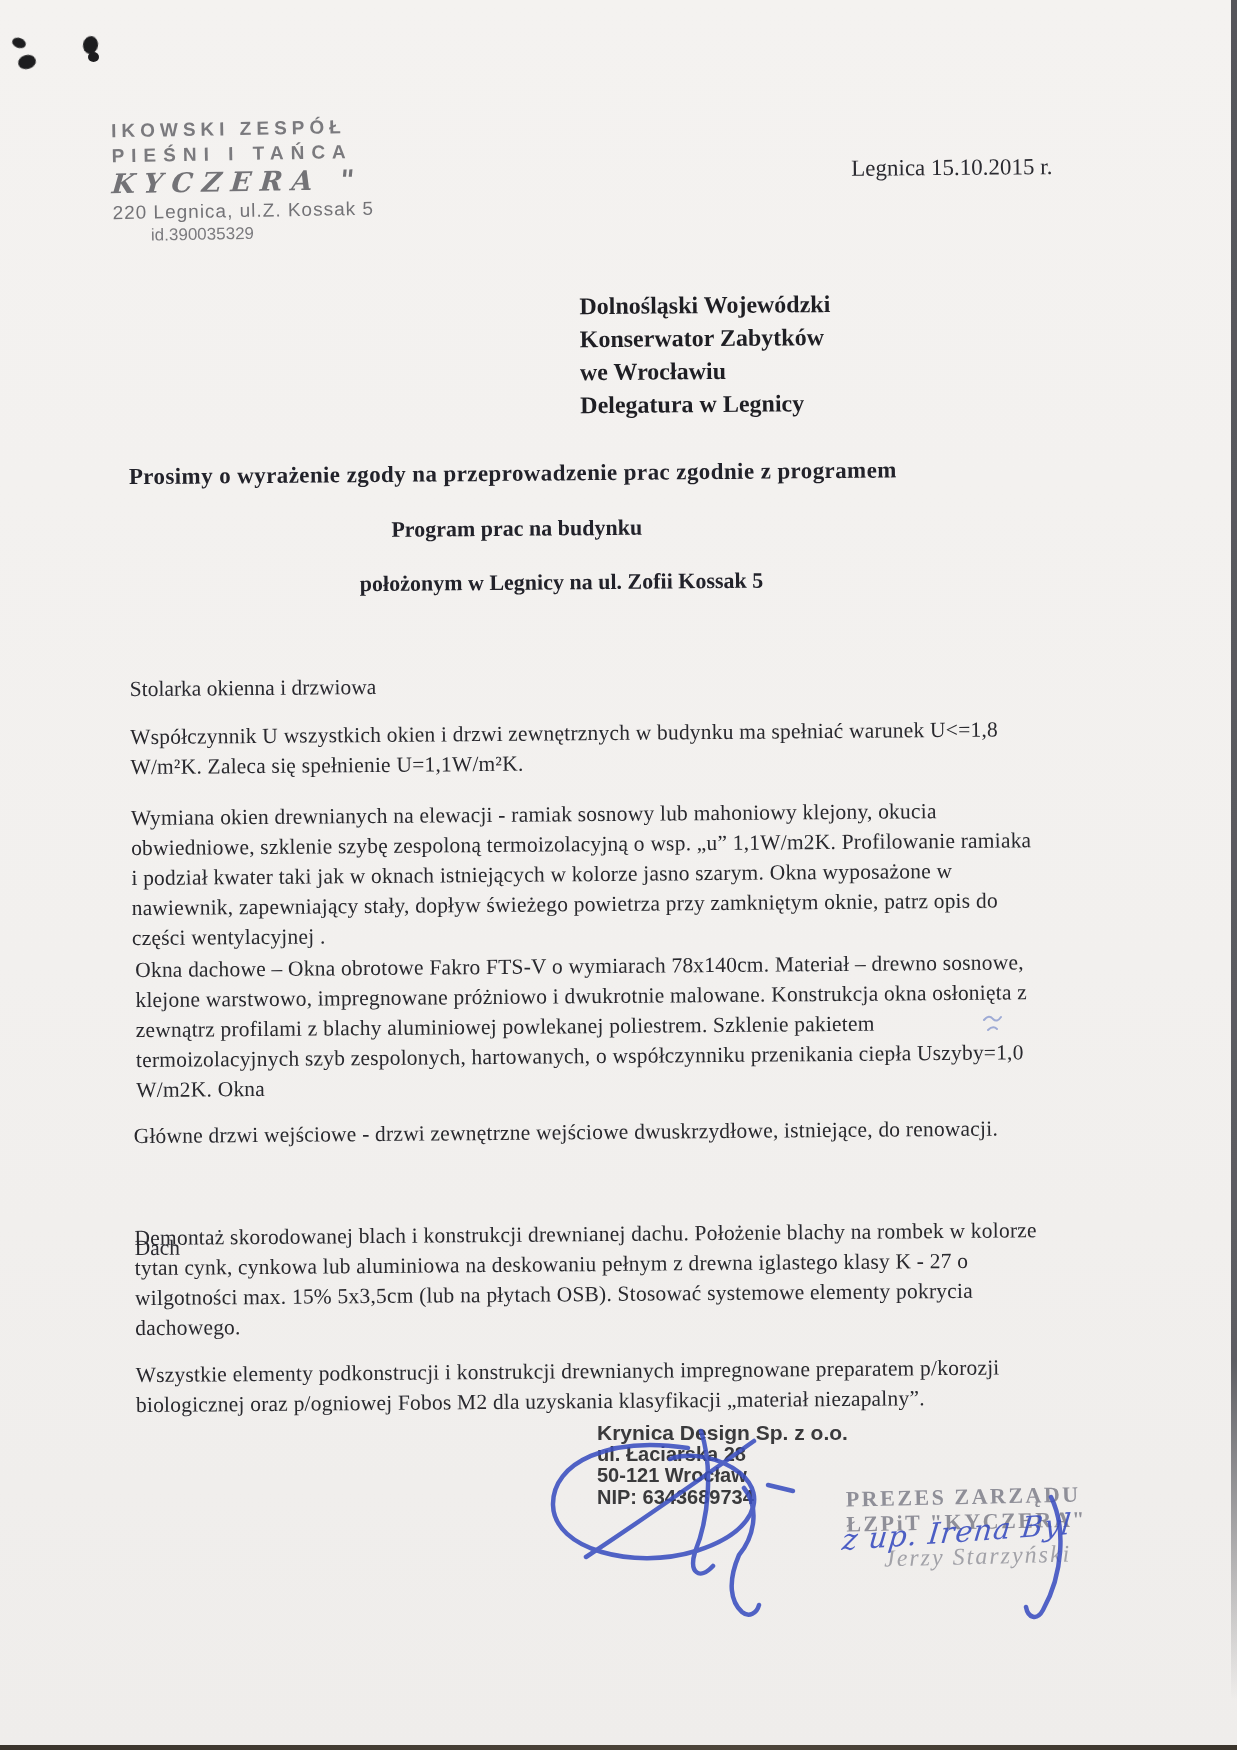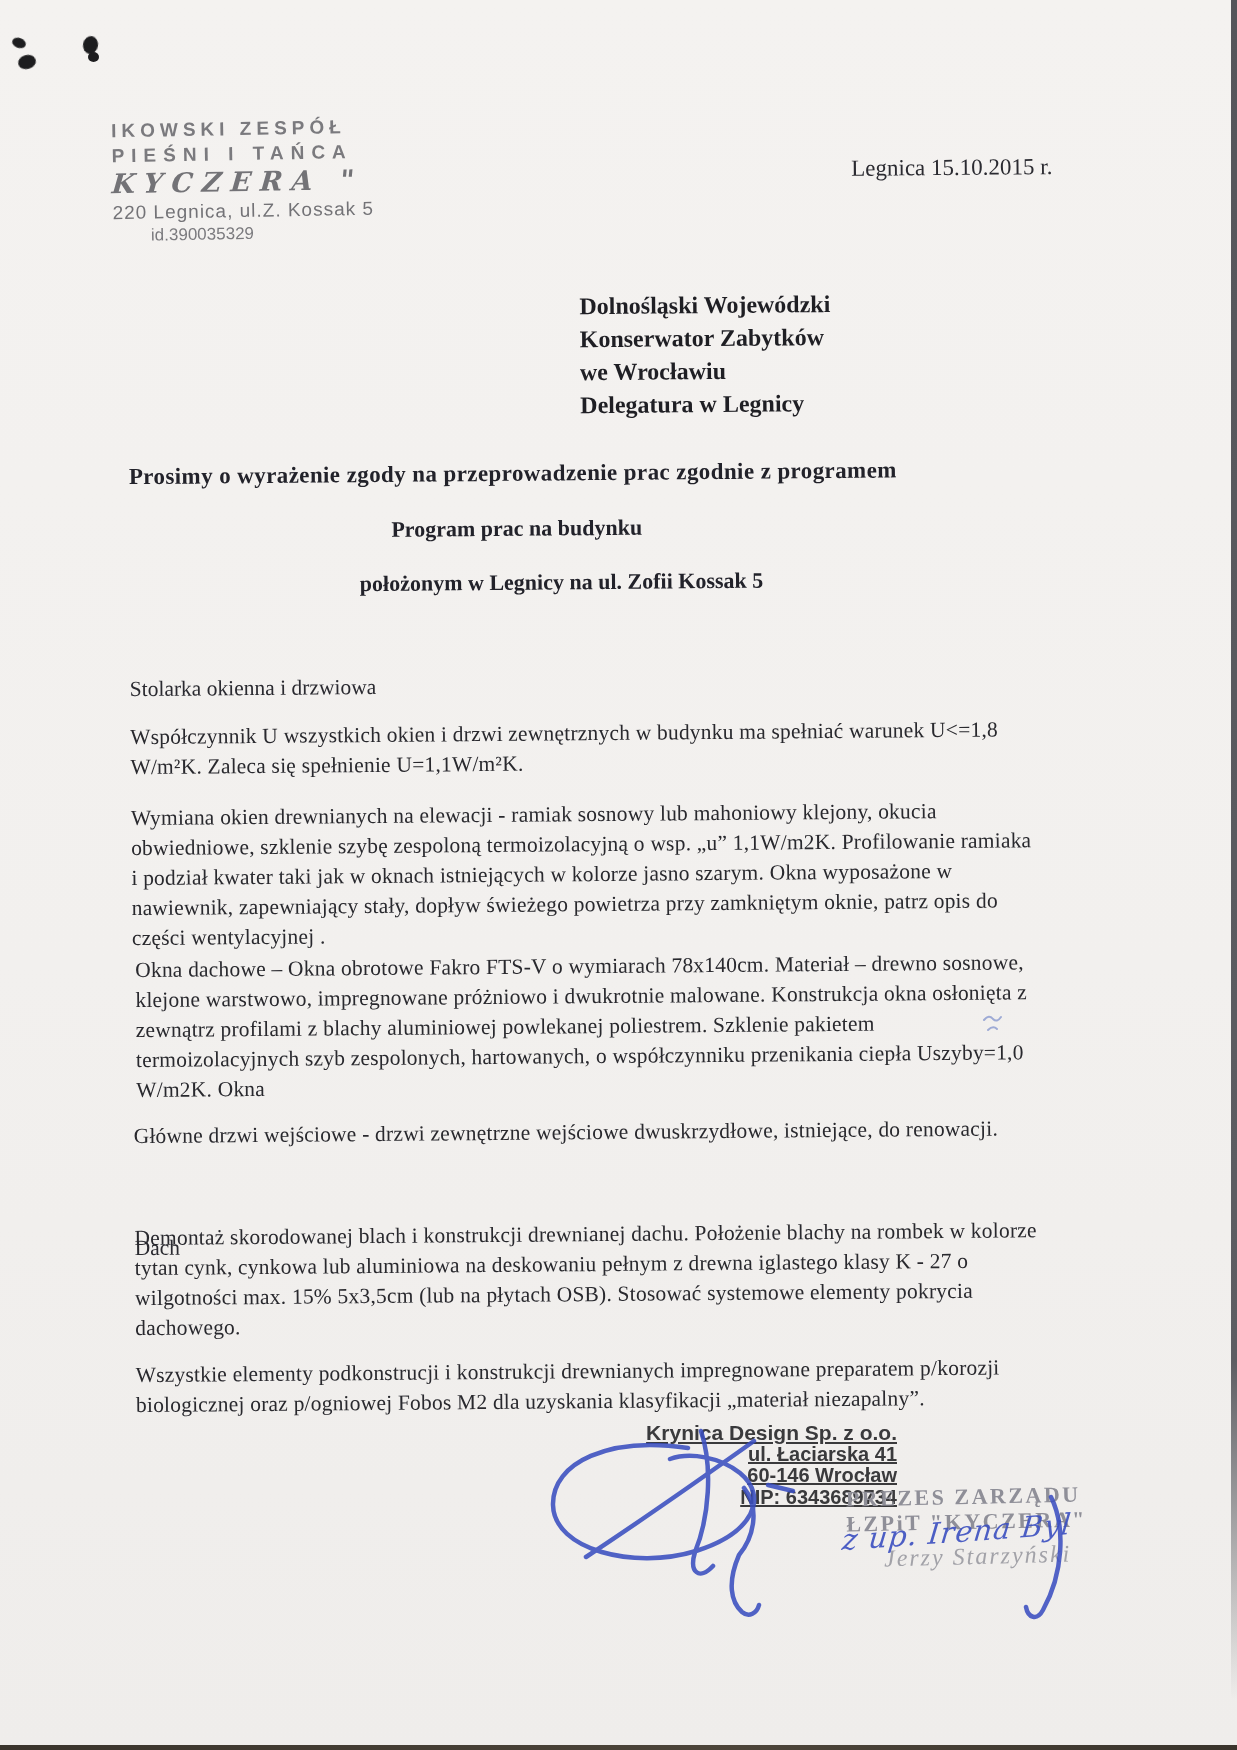--- a/index.html
+++ b/index.html
@@ -19,21 +19,21 @@
   
   .stamp{font-family:"Liberation Sans",sans-serif;color:#5d5d62;transform:rotate(-1deg);}
   .stamp .l1,.stamp .l2{font-size:19px;letter-spacing:5px;font-weight:bold;opacity:.8;}
   .stamp .l2{margin-top:3px;letter-spacing:7px;}
   .stamp .name{font-family:"DejaVu Serif",serif;font-style:italic;font-weight:bold;font-size:27px;
     letter-spacing:9px;margin-top:1px;opacity:.85;transform:skewX(-6deg);}
   .stamp .l4{font-size:19px;letter-spacing:1px;margin-top:3px;opacity:.85;}
   .stamp .l5{font-size:17px;margin-top:2px;margin-left:38px;opacity:.8;}
   
   .company{font-family:"Liberation Sans",sans-serif;font-weight:bold;color:#3a3a3c;
-    text-align:right;line-height:21.5px;font-size:20px;width:300px;text-decoration:underline;}
+    text-align:left;line-height:21.5px;font-size:20px;width:300px;}
   .company .cname{font-size:21px;}
   
   .gray-stamp{font-weight:bold;letter-spacing:2.5px;font-size:22px;color:#8f8f98;transform:rotate(-1.2deg);line-height:25px;}
   .signer{font-style:italic;font-size:24px;letter-spacing:2px;color:#a2a2a8;transform:rotate(-1.5deg);}
   .handwriting{font-family:"DejaVu Serif",serif;font-style:italic;font-size:29px;color:#3b4fc0;
     transform:rotate(-4deg) skewX(-10deg);letter-spacing:1px;opacity:.9;}
   
   .blot{background:#1d1d1f;border-radius:50%;filter:blur(0.7px);}
   
   .edge-right{right:0;top:0;width:6px;height:1700px;
@@ -93,22 +93,22 @@
     <div class="abs body-text" style="left:132px;top:1219px;width:1010px;">Demontaż skorodowanej blach i konstrukcji drewnianej dachu. Położenie blachy na rombek w kolorze
 tytan cynk, cynkowa lub aluminiowa na deskowaniu pełnym z drewna iglastego klasy K - 27 o
 wilgotności max. 15% 5x3,5cm (lub na płytach OSB). Stosować systemowe elementy pokrycia
 dachowego.</div>
     <div class="abs body-text" style="left:132px;top:1356px;width:1010px;">Wszystkie elementy podkonstrucji i konstrukcji drewnianych impregnowane preparatem p/korozji
 biologicznej oraz p/ogniowej Fobos M2 dla uzyskania klasyfikacji „materiał niezapalny”.</div>
   </div>
 
   <div class="abs company" style="left:597px;top:1422px;">
     <div class="cname">Krynica Design Sp. z o.o.</div>
-    <div>ul. Łaciarska 41</div>
-    <div>60-146 Wrocław</div>
+    <div>ul. Łaciarska 28</div>
+    <div>50-121 Wrocław</div>
     <div>NIP: 6343689734</div>
   </div>
 
   <div class="abs gray-stamp" style="left:846px;top:1484px;">
     <div>PREZES ZARZĄDU</div>
     <div>ŁZPiT "KYCZERA"</div>
   </div>
   <div class="abs signer" style="left:884px;top:1543px;">Jerzy Starzyński</div>
   <div class="abs handwriting" style="left:842px;top:1515px;">z up. Irena Byl</div>
 

